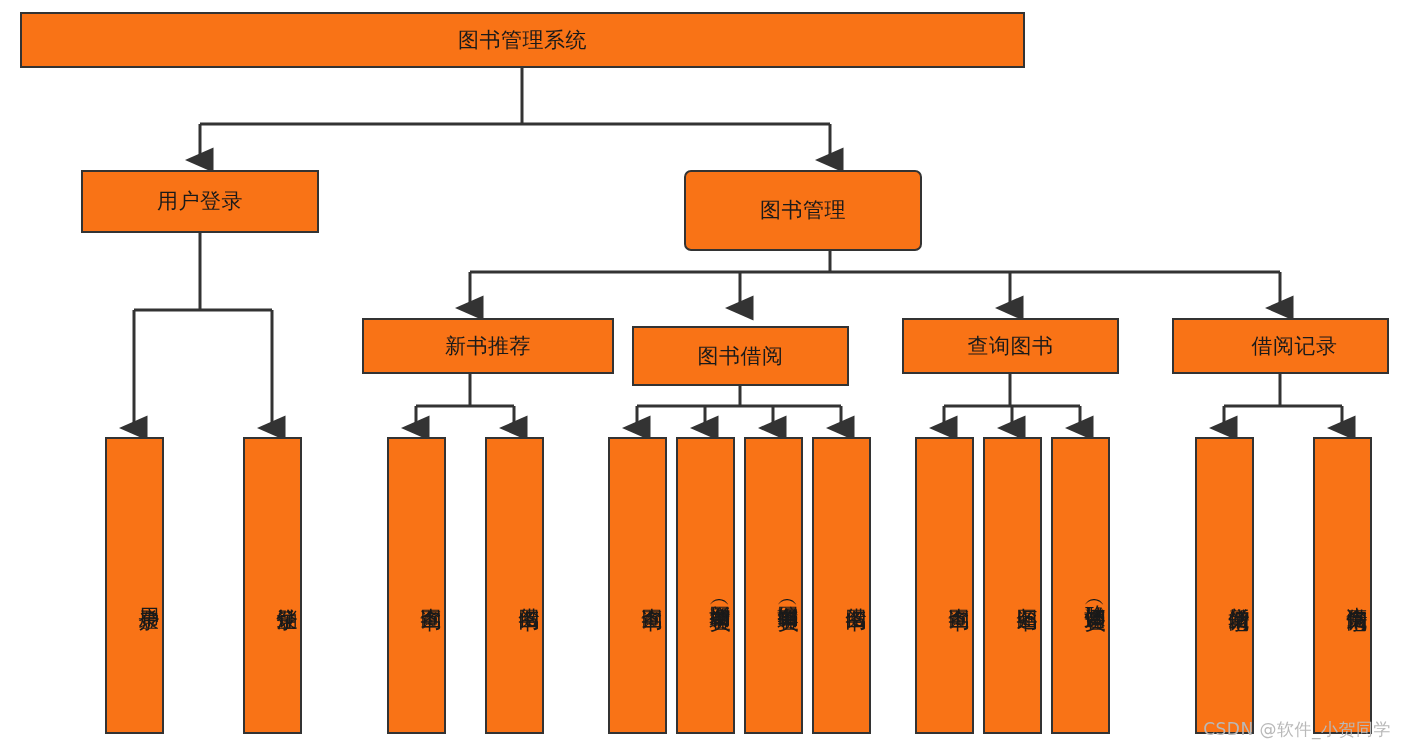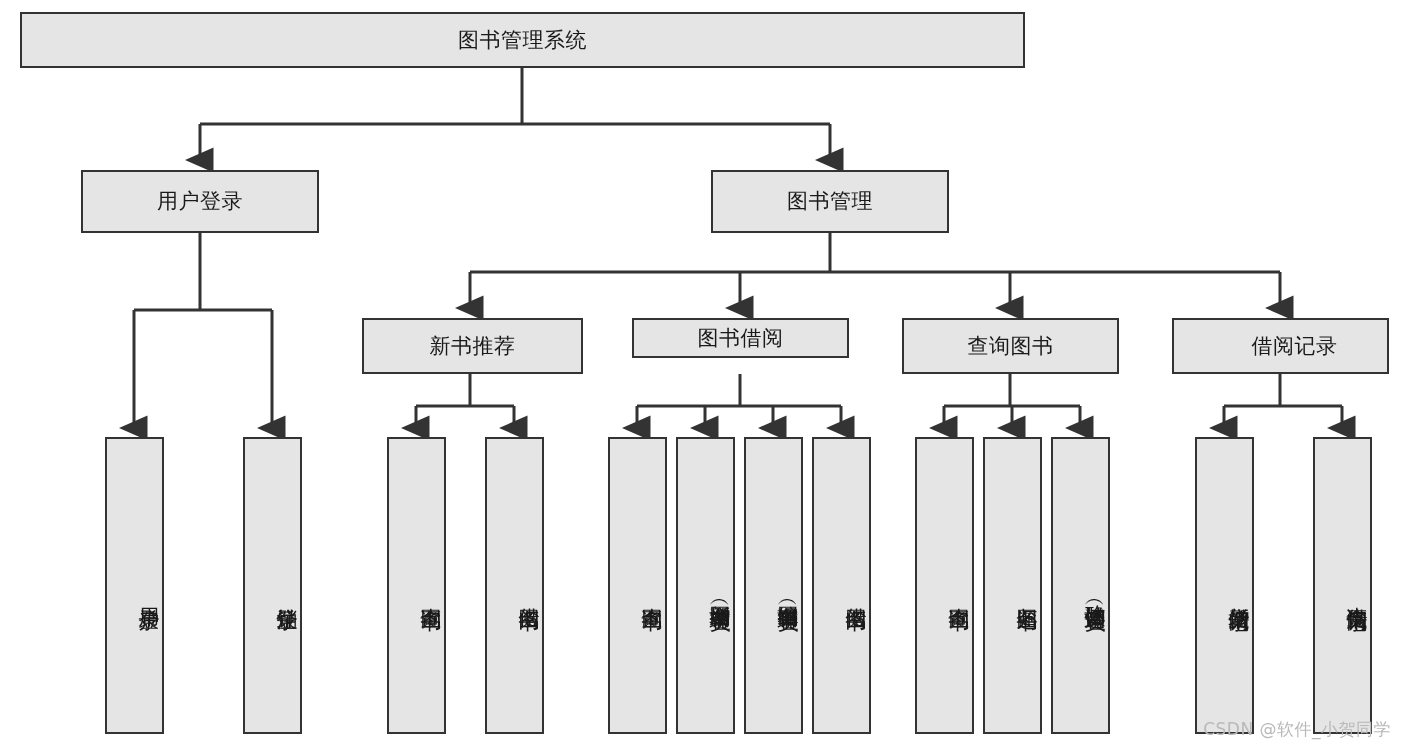--- a/index.html
+++ b/index.html
@@ -21,21 +21,21 @@
     position: absolute;
     left: 0;
     top: 0;
     width: 1405px;
     height: 747px;
   }
   .node {
     position: absolute;
     box-sizing: border-box;
     border: 2px solid #333333;
-    background: #e5e5e5;
+    background: #f97316;
     display: flex;
     align-items: center;
     justify-content: center;
     color: #1a1a1a;
     line-height: 1.25;
   }
   .node.horiz {
     font-size: 21px;
     letter-spacing: 0.5px;
   }
@@ -117,28 +117,28 @@
     </g>
   </svg>
 
   <div class="node horiz" style="left:20px; top:12px; width:1005px; height:56px;">
     <span class="label">图书管理系统</span>
   </div>
 
   <div class="node horiz" style="left:81px; top:170px; width:238px; height:63px;">
     <span class="label">用户登录</span>
   </div>
-  <div class="node horiz" style="left:711px; top:170px; width:238px; height:63px;">
+  <div class="node horiz" style="left:684px; top:170px; width:238px; height:81px;border-radius:7px;">
     <span class="label">图书管理</span>
   </div>
 
-  <div class="node horiz" style="left:362px; top:318px; width:221px; height:56px;">
+  <div class="node horiz" style="left:362px; top:318px; width:252px; height:56px;">
     <span class="label">新书推荐</span>
   </div>
-  <div class="node horiz" style="left:632px; top:318px; width:217px; height:40px;">
+  <div class="node horiz" style="left:632px; top:326px; width:217px; height:60px;">
     <span class="label">图书借阅</span>
   </div>
   <div class="node horiz" style="left:902px; top:318px; width:217px; height:56px;">
     <span class="label">查询图书</span>
   </div>
   <div class="node horiz" style="left:1172px; top:318px; width:217px; height:56px;padding-left:28px;">
     <span class="label">借阅记录</span>
   </div>
 
   <div class="node vert" style="left:105px; top:437px; width:59px; height:297px;">

